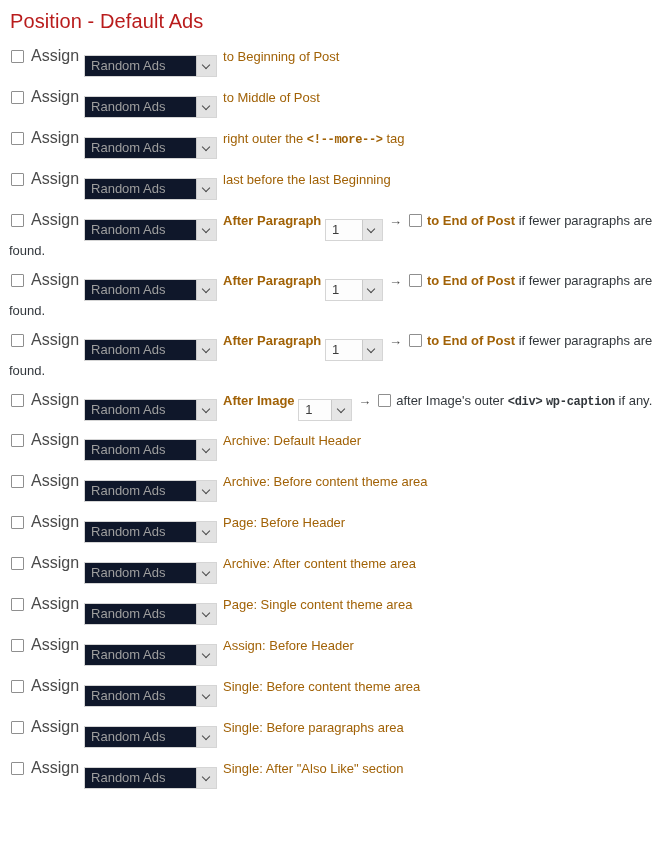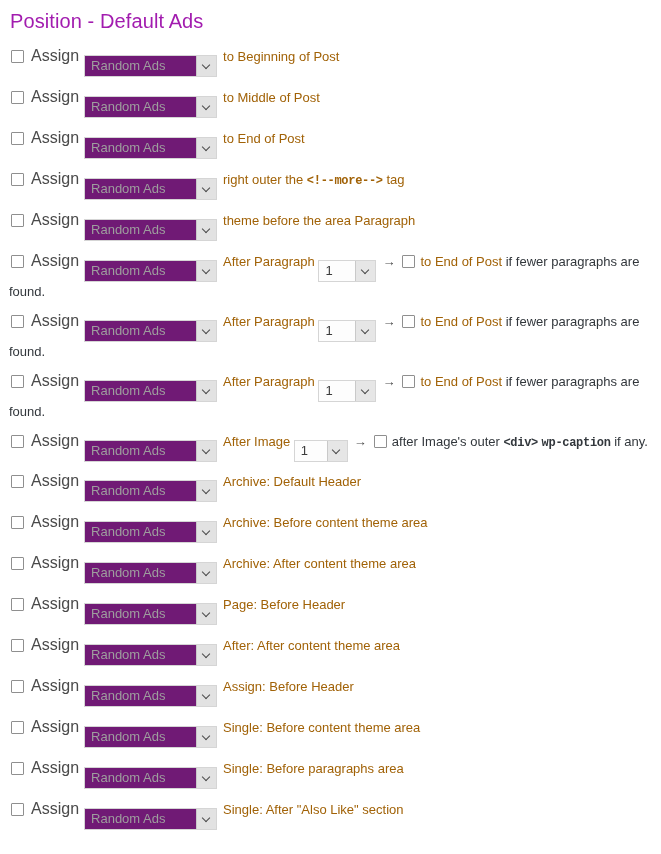--- a/index.html
+++ b/index.html
@@ -13,21 +13,21 @@
     font-family: "Liberation Sans", sans-serif;
     color: #32373c;
     overflow: hidden;
   }
   .wrap {
     padding: 0 0 0 9px;
   }
   .page-title {
     font-size: 20px;
     font-weight: 400;
-    color: #a21caf;
+    color: #b91c1c;
     margin: 0;
     padding: 8px 0 12px 1px;
     line-height: 1.3;
     letter-spacing: .1px;
   }
   .rows {
     display: block;
   }
   .row {
     display: block;
@@ -59,21 +59,21 @@
     font-size: 16px;
     color: #4a4a4a;
     font-weight: 400;
     margin-right: 5px;
   }
   
   .sel {
     display: inline-block;
     vertical-align: -5px;
     border: 1px solid #d5d5d5;
-    background: #701a75;
+    background: #0f172a;
     height: 22px;
     box-sizing: border-box;
     position: relative;
     padding: 0;
     margin: 0 6px 0 0;
     white-space: nowrap;
     font-size: 0;
   }
   .sel .sel-text {
     display: inline-block;
@@ -123,21 +123,21 @@
     transform: rotate(45deg);
   }
   .sel.num .arrow {
     background: #e6e6e6;
   }
   .lbl {
     font-size: 13px;
     color: #a16207;
   }
   .lbl.bold {
-    font-weight: normal;
+    font-weight: bold;
     text-align: center;
   }
   .mono {
     font-family: "Liberation Mono", monospace;
     font-size: 12px;
     font-weight: bold;
     letter-spacing: -0.3px;
   }
   .arrow-glyph {
     font-size: 13px;
@@ -156,31 +156,30 @@
 </head>
 <body>
 
 <div class="wrap">
 
   <h1 class="page-title">Position - Default Ads</h1>
 
   <div class="rows">
       <div class="row"><input class="cb" type="checkbox" style=""><span class="assign">Assign</span><span class="sel ads"><span class="sel-text">Random Ads</span><span class="arrow"></span></span><span class="lbl"><span class="plain">to </span><span class="strong-part">Beginning of Post</span></span></div>
       <div class="row"><input class="cb" type="checkbox" style=""><span class="assign">Assign</span><span class="sel ads"><span class="sel-text">Random Ads</span><span class="arrow"></span></span><span class="lbl"><span class="plain">to </span><span class="strong-part">Middle of Post</span></span></div>
-      <div class="row"><input class="cb" type="checkbox" style=""><span class="assign">Assign</span><span class="sel ads"><span class="sel-text">Random Ads</span><span class="arrow"></span></span><span class="lbl"><span class="plain">to </span><span class="strong-part">End of Post</span></span></div>
       <div class="row"><input class="cb" type="checkbox" style=""><span class="assign">Assign</span><span class="sel ads"><span class="sel-text">Random Ads</span><span class="arrow"></span></span><span class="lbl"><span class="plain">right outer the </span><span class="mono">&lt;!--more--&gt;</span><span class="plain"> tag</span></span></div>
-      <div class="row"><input class="cb" type="checkbox" style=""><span class="assign">Assign</span><span class="sel ads"><span class="sel-text">Random Ads</span><span class="arrow"></span></span><span class="lbl"><span class="plain">theme before </span><span class="strong-part">the area Paragraph</span></span></div>
+      <div class="row"><input class="cb" type="checkbox" style=""><span class="assign">Assign</span><span class="sel ads"><span class="sel-text">Random Ads</span><span class="arrow"></span></span><span class="lbl"><span class="plain">last before </span><span class="strong-part">the last Beginning</span></span></div>
       <div class="row wrapped"><input class="cb" type="checkbox" style=""><span class="assign">Assign</span><span class="sel ads"><span class="sel-text">Random Ads</span><span class="arrow"></span></span><span class="lbl bold">After Paragraph</span> <span class="sel num"><span class="sel-text">1</span><span class="arrow"></span></span><span class="arrow-glyph">→</span><input class="cb mid" type="checkbox" style=""><span class="lbl bold">to End of Post</span><span class="tail"> if fewer paragraphs are found.</span></div>
       <div class="row wrapped"><input class="cb" type="checkbox" style=""><span class="assign">Assign</span><span class="sel ads"><span class="sel-text">Random Ads</span><span class="arrow"></span></span><span class="lbl bold">After Paragraph</span> <span class="sel num"><span class="sel-text">1</span><span class="arrow"></span></span><span class="arrow-glyph">→</span><input class="cb mid" type="checkbox" style=""><span class="lbl bold">to End of Post</span><span class="tail"> if fewer paragraphs are found.</span></div>
       <div class="row wrapped"><input class="cb" type="checkbox" style=""><span class="assign">Assign</span><span class="sel ads"><span class="sel-text">Random Ads</span><span class="arrow"></span></span><span class="lbl bold">After Paragraph</span> <span class="sel num"><span class="sel-text">1</span><span class="arrow"></span></span><span class="arrow-glyph">→</span><input class="cb mid" type="checkbox" style=""><span class="lbl bold">to End of Post</span><span class="tail"> if fewer paragraphs are found.</span></div>
       <div class="row wrapped"><input class="cb" type="checkbox" style=""><span class="assign">Assign</span><span class="sel ads"><span class="sel-text">Random Ads</span><span class="arrow"></span></span><span class="lbl bold">After Image</span> <span class="sel num narrow"><span class="sel-text">1</span><span class="arrow"></span></span><span class="arrow-glyph">→</span><input class="cb mid" type="checkbox" style=""><span class="tail">after Image's outer </span><span class="mono">&lt;div&gt;</span><span class="tail"> </span><span class="mono">wp-caption</span><span class="tail"> if any.</span></div>
       <div class="row"><input class="cb" type="checkbox" style=""><span class="assign">Assign</span><span class="sel ads"><span class="sel-text">Random Ads</span><span class="arrow"></span></span><span class="lbl plain">Archive: Default Header</span></div>
       <div class="row"><input class="cb" type="checkbox" style=""><span class="assign">Assign</span><span class="sel ads"><span class="sel-text">Random Ads</span><span class="arrow"></span></span><span class="lbl plain">Archive: Before content theme area</span></div>
+      <div class="row"><input class="cb" type="checkbox" style=""><span class="assign">Assign</span><span class="sel ads"><span class="sel-text">Random Ads</span><span class="arrow"></span></span><span class="lbl plain">Page: Before Header</span></div>
       <div class="row"><input class="cb" type="checkbox" style=""><span class="assign">Assign</span><span class="sel ads"><span class="sel-text">Random Ads</span><span class="arrow"></span></span><span class="lbl plain">Archive: After content theme area</span></div>
-      <div class="row"><input class="cb" type="checkbox" style=""><span class="assign">Assign</span><span class="sel ads"><span class="sel-text">Random Ads</span><span class="arrow"></span></span><span class="lbl plain">Page: Before Header</span></div>
-      <div class="row"><input class="cb" type="checkbox" style=""><span class="assign">Assign</span><span class="sel ads"><span class="sel-text">Random Ads</span><span class="arrow"></span></span><span class="lbl plain">After: After content theme area</span></div>
+      <div class="row"><input class="cb" type="checkbox" style=""><span class="assign">Assign</span><span class="sel ads"><span class="sel-text">Random Ads</span><span class="arrow"></span></span><span class="lbl plain">Page: Single content theme area</span></div>
       <div class="row"><input class="cb" type="checkbox" style=""><span class="assign">Assign</span><span class="sel ads"><span class="sel-text">Random Ads</span><span class="arrow"></span></span><span class="lbl plain">Assign: Before Header</span></div>
       <div class="row"><input class="cb" type="checkbox" style=""><span class="assign">Assign</span><span class="sel ads"><span class="sel-text">Random Ads</span><span class="arrow"></span></span><span class="lbl plain">Single: Before content theme area</span></div>
       <div class="row"><input class="cb" type="checkbox" style=""><span class="assign">Assign</span><span class="sel ads"><span class="sel-text">Random Ads</span><span class="arrow"></span></span><span class="lbl plain">Single: Before paragraphs area</span></div>
       <div class="row"><input class="cb" type="checkbox" style=""><span class="assign">Assign</span><span class="sel ads"><span class="sel-text">Random Ads</span><span class="arrow"></span></span><span class="lbl plain">Single: After "Also Like" section</span></div>
     </div>
 
 </div>
 
 </body></html>

